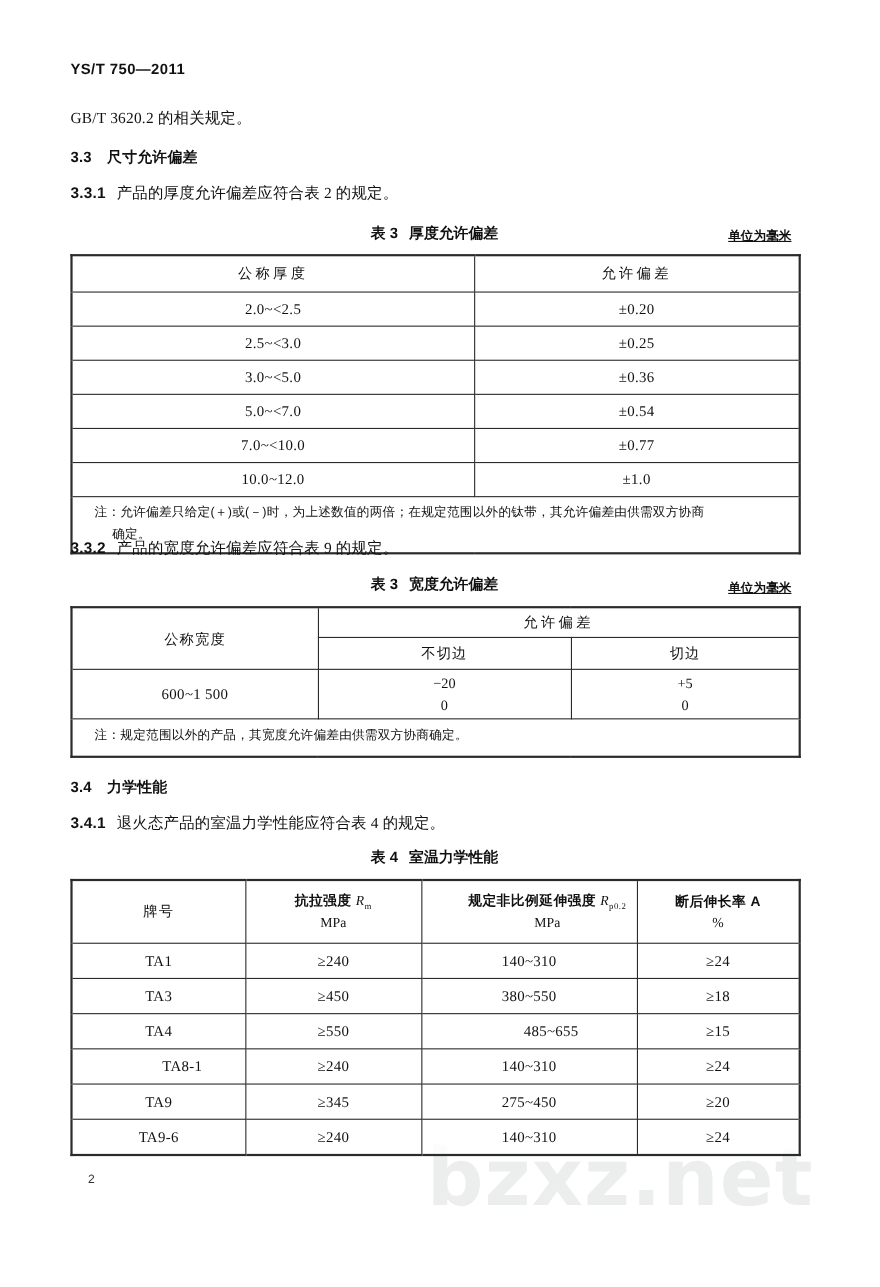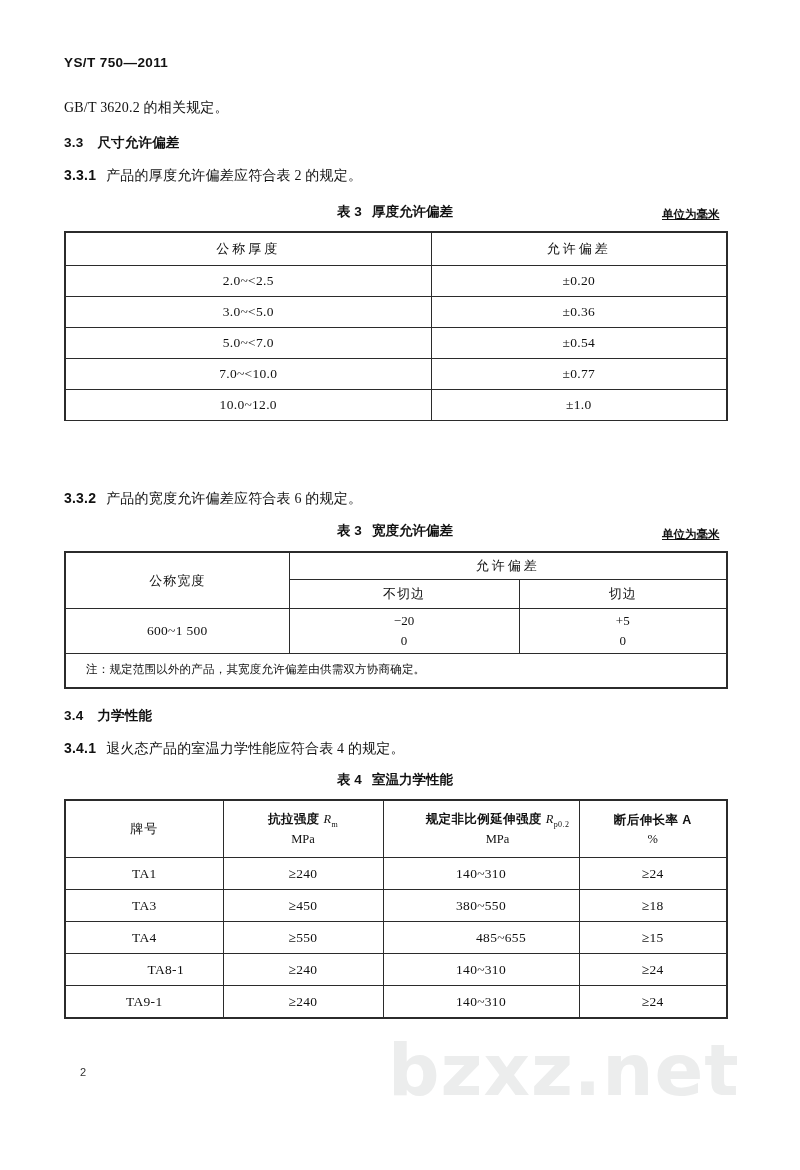--- a/index.html
+++ b/index.html
@@ -210,40 +210,50 @@
       <tbody>
         <tr>
           <th class="hdr-cell outer-top outer-left" style="height:32px;">公称厚度</th>
           <th class="hdr-cell outer-top outer-right" style="height:32px;">允许偏差</th>
         </tr>
         <tr>
           <td class="data-cell outer-left" style="height:30px;">2.0~&lt;2.5</td>
           <td class="data-cell outer-right" style="height:30px;">±0.20</td>
         </tr>
         <tr>
+          <td class="data-cell outer-left" style="height:30px;">2.5~&lt;3.0</td>
+          <td class="data-cell outer-right" style="height:30px;">±0.25</td>
+        </tr>
+        <tr>
           <td class="data-cell outer-left" style="height:30px;">3.0~&lt;5.0</td>
           <td class="data-cell outer-right" style="height:30px;">±0.36</td>
         </tr>
         <tr>
           <td class="data-cell outer-left" style="height:30px;">5.0~&lt;7.0</td>
           <td class="data-cell outer-right" style="height:30px;">±0.54</td>
         </tr>
         <tr>
           <td class="data-cell outer-left" style="height:30px;">7.0~&lt;10.0</td>
           <td class="data-cell outer-right" style="height:30px;">±0.77</td>
         </tr>
         <tr>
           <td class="data-cell outer-left" style="height:30px;">10.0~12.0</td>
           <td class="data-cell outer-right" style="height:30px;">±1.0</td>
         </tr>
+        <tr>
+          <td class="note-cell outer-left outer-right outer-bottom" colspan="2">
+            <span>注：允许偏差只给定(＋)或(－)时，为上述数值的两倍；在规定范围以外的钛带，其允许偏差由供需双方协商</span>
+            <span class="note-ind">确定。</span>
+          </td>
+        </tr>
       </tbody>
     </table>
 
     <div class="para" style="left:64px; top:490px;">
-      <span class="clause-num">3.3.2</span><span>产品的宽度允许偏差应符合表 6 的规定。</span>
+      <span class="clause-num">3.3.2</span><span>产品的宽度允许偏差应符合表 9 的规定。</span>
     </div>
 
     <div class="tbl-caption" style="left:64px; top:522px; width:662px;">
       <span>表 3</span><span class="cap-gap"></span><span>宽度允许偏差</span>
     </div>
     <div class="unit-note" style="left:662px; top:527px;">单位为毫米</div>
 
     <table class="doc-table" style="left:64px; top:551px; width:662px;">
       <colgroup>
         <col style="width:224px;">
@@ -329,21 +339,27 @@
           <td class="data-cell" style="height:31px;padding-left:40px;">485~655</td>
           <td class="data-cell outer-right" style="height:31px;">≥15</td>
         </tr>
         <tr>
           <td class="data-cell outer-left" style="height:31px;padding-left:43px;">TA8-1</td>
           <td class="data-cell" style="height:31px;">≥240</td>
           <td class="data-cell" style="height:31px;">140~310</td>
           <td class="data-cell outer-right" style="height:31px;">≥24</td>
         </tr>
         <tr>
-          <td class="data-cell outer-left outer-bottom" style="height:31px;">TA9-1</td>
+          <td class="data-cell outer-left" style="height:31px;">TA9</td>
+          <td class="data-cell" style="height:31px;">≥345</td>
+          <td class="data-cell" style="height:31px;">275~450</td>
+          <td class="data-cell outer-right" style="height:31px;">≥20</td>
+        </tr>
+        <tr>
+          <td class="data-cell outer-left outer-bottom" style="height:31px;">TA9-6</td>
           <td class="data-cell outer-bottom" style="height:31px;">≥240</td>
           <td class="data-cell outer-bottom" style="height:31px;">140~310</td>
           <td class="data-cell outer-right outer-bottom" style="height:31px;">≥24</td>
         </tr>
       </tbody>
     </table>
 
     <div class="page-number">2</div>
 
   </div>

